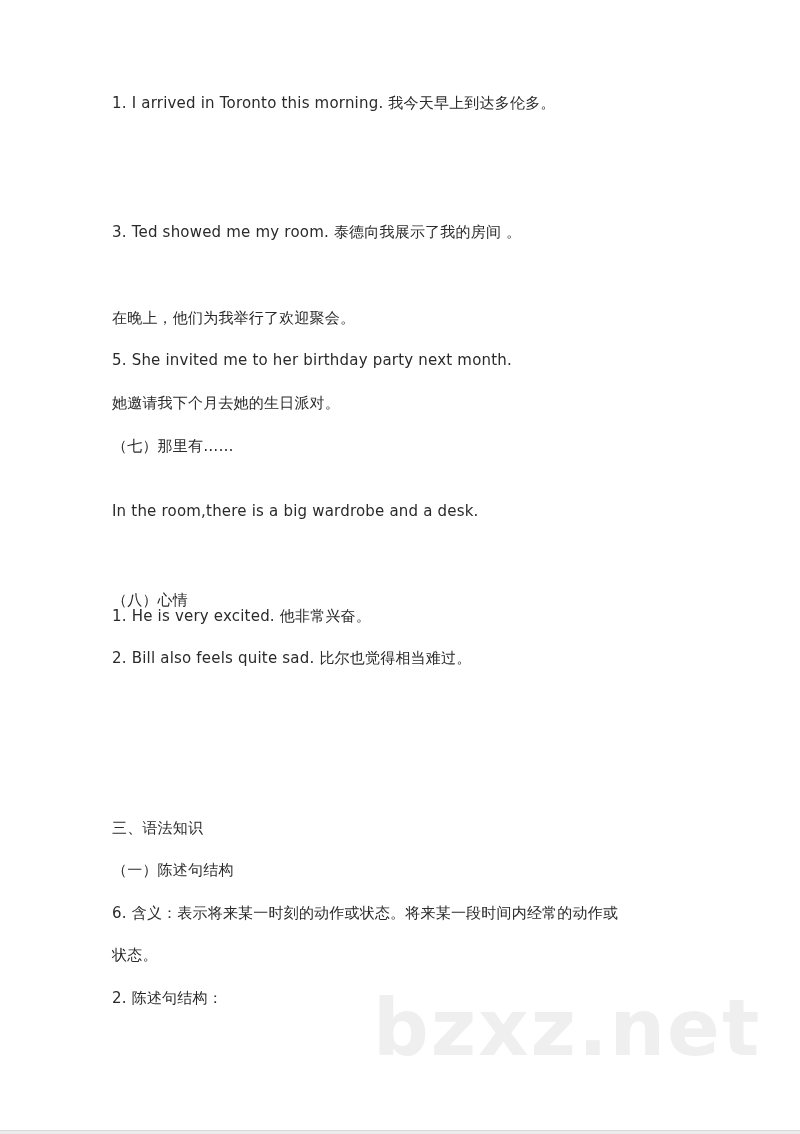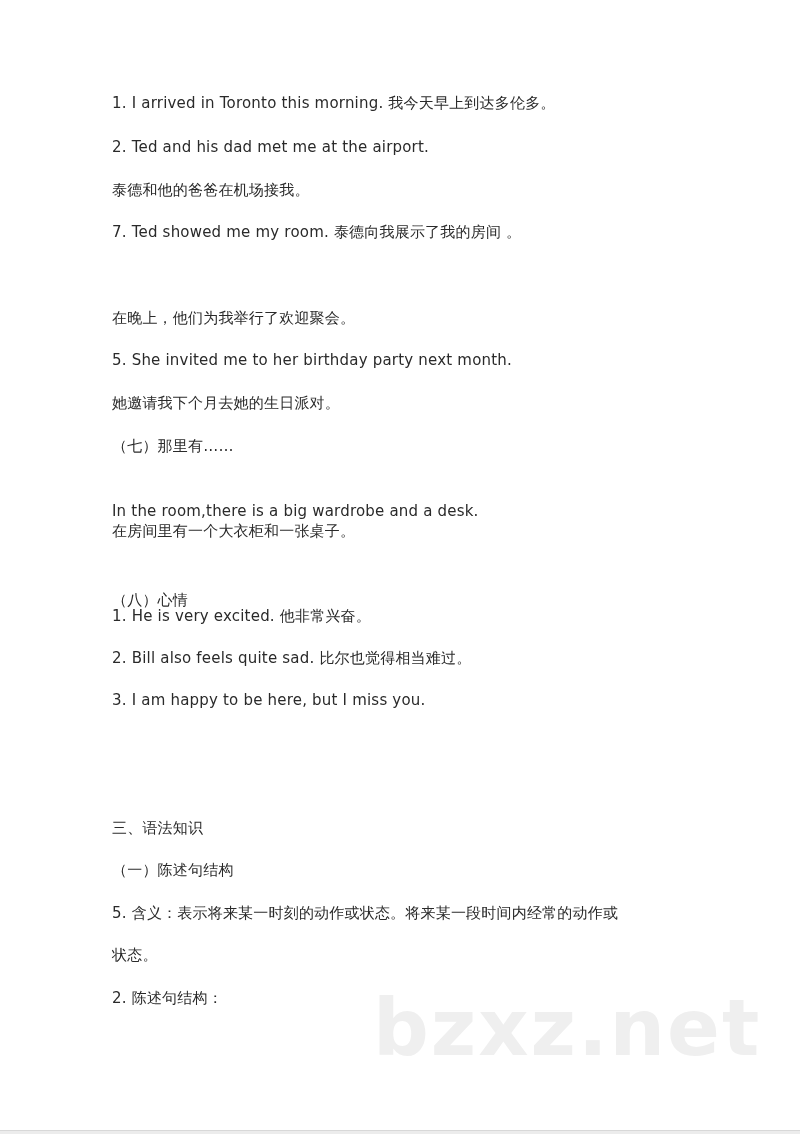--- a/index.html
+++ b/index.html
@@ -20,33 +20,29 @@
     position: absolute; left: 373px; top: 988px; font-size: 78px; font-weight: bold;
     color: #efefef; font-family: "DejaVu Sans", sans-serif; letter-spacing: 2px;
     line-height: 80px;
   }
 </style>
 </head>
 <body>
 
 <div class="page">
   <div class="line" style="top:93px">1. I arrived in Toronto this morning.  我今天早上到达多伦多。</div>
-  <div class="line" style="top:137px">2. Ted and his dad met me at the airport.</div>
-  <div class="line" style="top:180px">泰德和他的爸爸在机场接我。</div>
-  <div class="line" style="top:222px">7. Ted showed me my room.  泰德向我展示了我的房间  。</div>
+  <div class="line" style="top:222px">3. Ted showed me my room.  泰德向我展示了我的房间  。</div>
   <div class="line" style="top:308px">在晚上，他们为我举行了欢迎聚会。</div>
   <div class="line" style="top:350px">5. She invited me to her birthday party next month.</div>
   <div class="line" style="top:393px">她邀请我下个月去她的生日派对。</div>
   <div class="line" style="top:436px">（七）那里有……</div>
   <div class="line" style="top:501px">In the room,there is a big wardrobe and a desk.</div>
-  <div class="line" style="top:521px">在房间里有一个大衣柜和一张桌子。</div>
   <div class="line" style="top:590px">（八）心情</div>
   <div class="line" style="top:606px">1. He is very excited.  他非常兴奋。</div>
   <div class="line" style="top:648px">2. Bill also feels quite sad.   比尔也觉得相当难过。</div>
-  <div class="line" style="top:690px">3. I am happy to be here, but I miss you.</div>
   <div class="line" style="top:818px">三、语法知识</div>
   <div class="line" style="top:860px">（一）陈述句结构</div>
-  <div class="line" style="top:903px">5. 含义：表示将来某一时刻的动作或状态。将来某一段时间内经常的动作或</div>
+  <div class="line" style="top:903px">6. 含义：表示将来某一时刻的动作或状态。将来某一段时间内经常的动作或</div>
   <div class="line" style="top:945px">状态。</div>
   <div class="line" style="top:988px">2. 陈述句结构：</div>
 
   <div class="watermark">bzxz.net</div>
 </div>
 
 </body></html>

